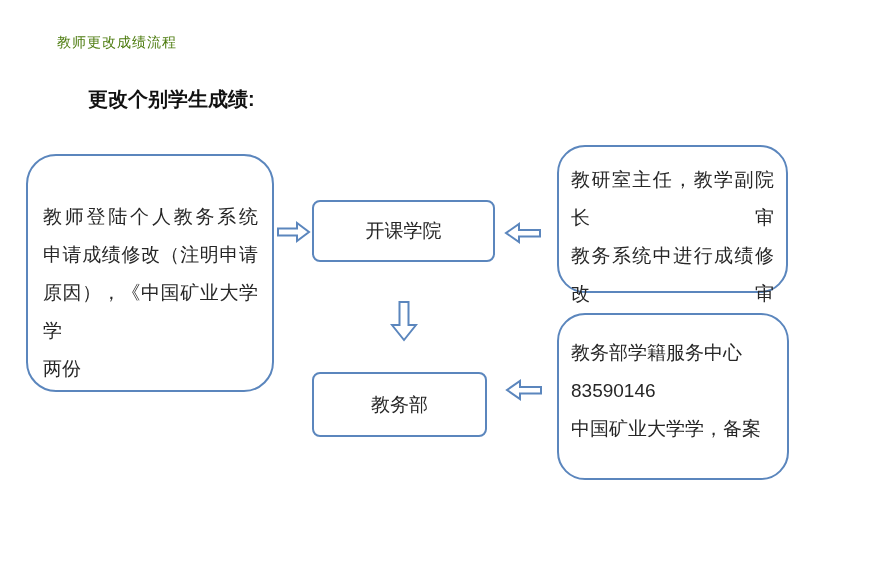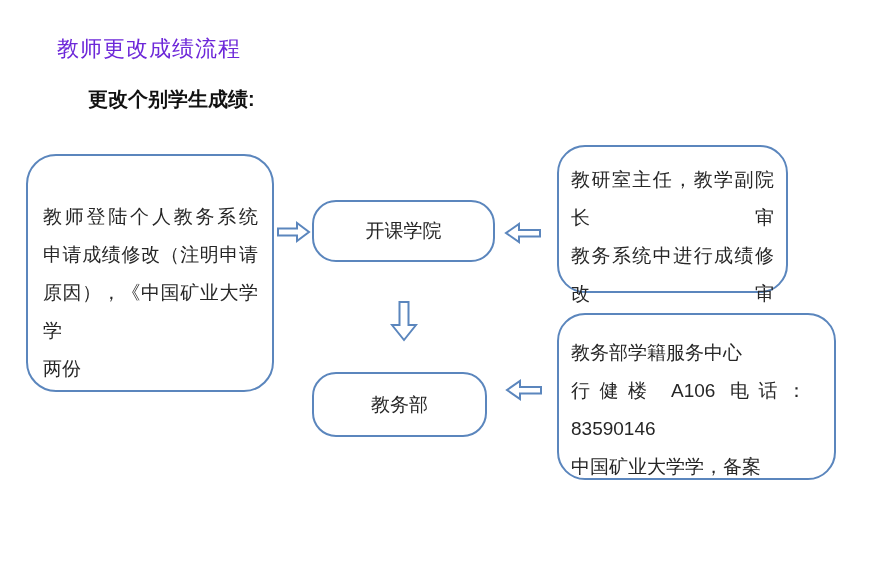--- a/index.html
+++ b/index.html
@@ -7,21 +7,21 @@
   body {
     position: relative;
     width: 874px; height: 583px;
     background: #ffffff;
     font-family: "Liberation Sans", sans-serif;
     color: var(--ink);
     overflow: hidden;
   }
   .title {
     position: absolute; left: 57px; top: 34px;
-    font-size: 22px; letter-spacing: 1px; color: #6d28d9;
+    font-size: 14px; letter-spacing: 1px; color: #4d7c0f;
   }
   .subtitle {
     position: absolute; left: 88px; top: 86px;
     font-size: 20px; font-weight: bold; color: #111;
   }
   .box {
     position: absolute; box-sizing: border-box;
     border: 2px solid var(--accent);
     background: #fff;
     font-size: 19px; line-height: 38px; color: var(--ink);
@@ -30,26 +30,26 @@
   .box .line.j { white-space: normal; text-align: justify; text-align-last: justify; }
   .teacher-box {
     left: 26px; top: 154px; width: 248px; height: 238px;
     border-radius: 30px; padding: 42px 14px 0 15px;
   }
   .approval-box {
     left: 557px; top: 145px; width: 231px; height: 148px;
     border-radius: 28px; padding: 14px 12px 0 12px;
   }
   .service-box {
-    left: 557px; top: 313px; width: 279px; height: 167px;
+    left: 557px; top: 313px; width: 232px; height: 167px;
     border-radius: 28px; padding: 19px 28px 0 12px;
   }
   .node-box {
     display: flex; align-items: center; justify-content: center;
-    border-radius: 24px; text-align: center;
+    border-radius: 8px; text-align: center;
   }
   .course-box  { left: 312px; top: 200px; width: 183px; height: 62px; }
   .affairs-box { left: 312px; top: 372px; width: 175px; height: 65px; }
   .arrow { position: absolute; color: var(--accent); }
   .arrow svg { display: block; }
   .arrow-right       { left: 277px; top: 221px; }
   .arrow-left-top    { left: 504px; top: 222px; }
   .arrow-down        { left: 390px; top: 301px; }
   .arrow-left-bottom { left: 505px; top: 379px; }
 </style>
@@ -75,21 +75,20 @@
 </div>
 
 <div class="box approval-box">
   <div class="line j">教研室主任，教学副院长审</div>
   <div class="line j">教务系统中进行成绩修改审</div>
   <div class="line">核</div>
 </div>
 
 <div class="box service-box">
   <div class="line">教务部学籍服务中心</div>
-  <div class="line j">行健楼 A106 电话：</div>
   <div class="line">83590146</div>
   <div class="line">中国矿业大学学，备案</div>
 </div>
 
 <div class="arrow arrow-right">
   <svg width="34" height="22" viewBox="0 0 34 22">
     <polygon points="1,7.5 20,7.5 20,2 32,11 20,20 20,14.5 1,14.5" fill="#ffffff" stroke="currentColor" stroke-width="2" stroke-linejoin="miter"></polygon>
   </svg>
 </div>
 

